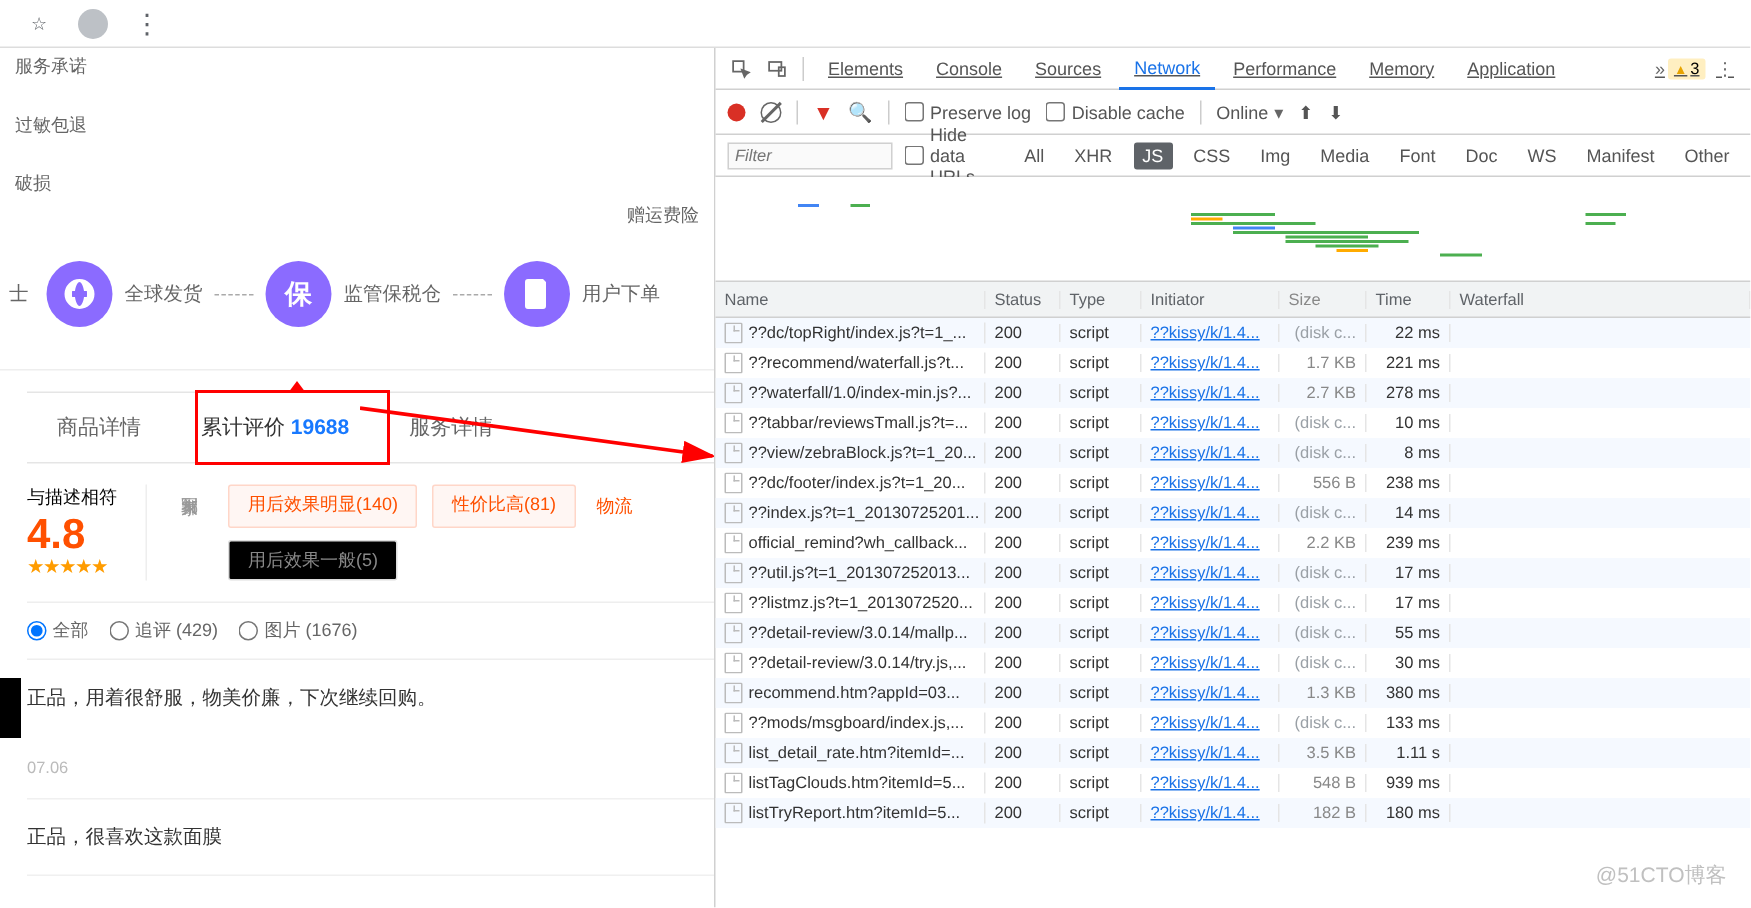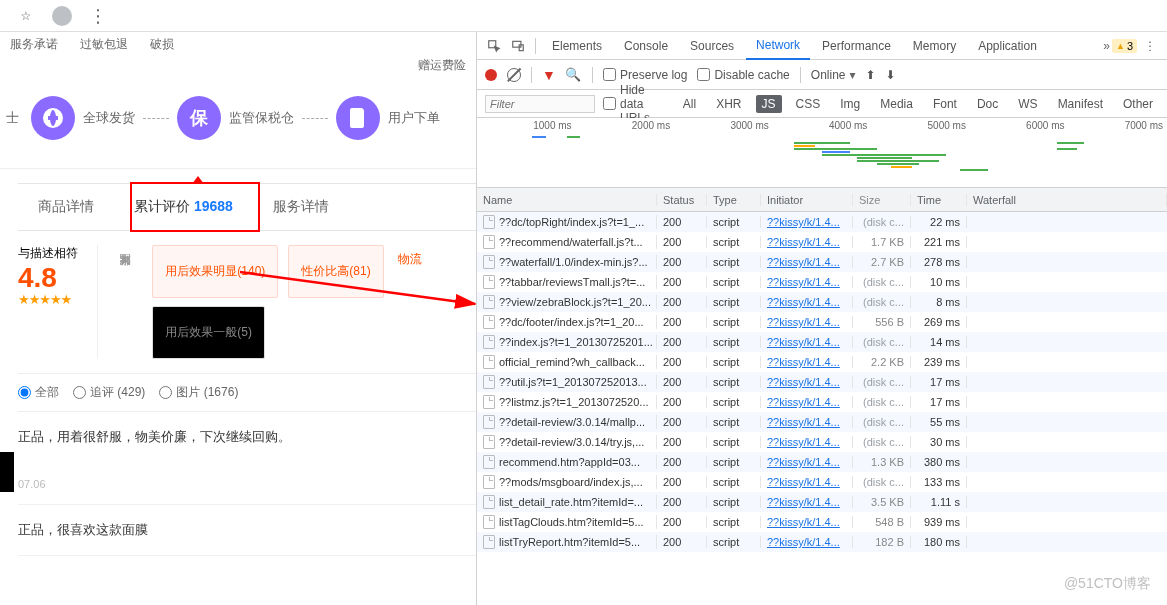--- a/index.html
+++ b/index.html
@@ -8,21 +8,21 @@
 .url { flex: 1; color: #5f6368; font-size: 13px; white-space: nowrap; overflow: hidden; }
 .url-domain { color: #202124; }
 .star-icon, .avatar-icon, .menu-icon { width: 20px; height: 20px; margin: 0 8px; color: #5f6368; display: flex; align-items: center; justify-content: center; }
 .avatar-icon { background: #bdc1c6; border-radius: 50%; }
 .menu-icon::before { content: "⋮"; font-size: 18px; }
 
 .main { display: flex; height: 573px; }
 .left { width: 476px; background: #fff; position: relative; overflow: hidden; }
 .right { flex: 1; border-left: 1px solid #d0d0d0; display: flex; flex-direction: column; }
 
-.left-header { display: flex; padding: 4px 10px; color: #666; font-size: 12px; gap: 22px; }
+.left-header { display: flex; justify-content: flex-end; padding: 4px 10px; color: #666; font-size: 12px; gap: 22px; flex-direction: column; }
 .left-header2 { display: flex; justify-content: flex-end; padding: 0 10px 12px 10px; color: #666; font-size: 12px; }
 
 .flow { display: flex; align-items: center; gap: 8px; padding: 10px 0 28px 6px; border-bottom: 1px solid #eee; }
 .flow-label-pre { color: #666; font-size: 13px; margin-right: 4px; }
 .flow .circ { width: 44px; height: 44px; border-radius: 50%; background: #8b6bff; color: #fff; display: flex; align-items: center; justify-content: center; font-size: 18px; font-weight: bold; }
 .flow .circ svg { width: 24px; height: 24px; fill: #fff; }
 .flow .lbl { color: #666; font-size: 13px; }
 .flow .dash { width: 26px; border-top: 1px dashed #aaa; }
 
 .tabs { display: flex; border-top: 1px solid #e5e5e5; border-bottom: 1px solid #e5e5e5; margin-top: 14px; margin-left: 18px; margin-right: 0; position: relative; }
@@ -33,37 +33,37 @@
 .red-box::before { content: ""; position: absolute; top: -8px; left: 60px; width: 0; height: 0; border-left: 6px solid transparent; border-right: 6px solid transparent; border-bottom: 8px solid #ff0000; }
 
 .review-area { margin-left: 18px; padding: 14px 0; display: flex; gap: 20px; }
 .score-block { width: 80px; border-right: 1px solid #eee; padding-right: 16px; }
 .score-lbl { font-size: 12px; color: #000000; margin-bottom: 2px; }
 .score-val { font-size: 28px; color: #ff5000; font-weight: bold; line-height: 1; }
 .stars { color: #ff9c00; font-size: 13px; letter-spacing: -1px; }
 .vtext { writing-mode: vertical-rl; font-size: 11px; color: #999; line-height: 1.3; }
 .tag-wrap { display: flex; flex-direction: column; gap: 8px; }
 .tag-row { display: flex; gap: 10px; }
-.tag { border: 1px solid #ffd6c8; background: #fff6f3; color: #ff5000; padding: 17px 12px; border-radius: 2px; font-size: 12px; cursor: pointer; }
+.tag { border: 1px solid #ffd6c8; background: #fff6f3; color: #ff5000; padding: 4px 12px; border-radius: 2px; font-size: 12px; cursor: pointer; }
 .tag.gray { border-color: #ddd; background: #000000; color: #888; }
 .tag.orange-txt { color: #ff5000; background: none; border: none; padding: 6px 4px; }
 
 .filters { margin-left: 18px; padding: 10px 0; border-top: 1px solid #eee; border-bottom: 1px solid #eee; display: flex; align-items: flex-start; gap: 14px; font-size: 12px; color: #666; }
 .radio { display: inline-flex; align-items: center; gap: 4px; cursor: pointer; }
 .radio input { margin: 0; }
 
 .comment { margin-left: 18px; padding: 14px 0; border-bottom: 1px solid #f0f0f0; }
 .comment-txt { font-size: 13px; color: #333; line-height: 1.7; }
 .comment-date { font-size: 11px; color: #bbb; margin-top: 30px; }
 .black-sq { position: absolute; left: 0; top: 420px; width: 14px; height: 40px; background: #000; }
 
 .arrow-svg { position: absolute; top: 230px; left: 240px; width: 260px; height: 60px; pointer-events: none; z-index: 5; }
 
 
-.dev-tabs { display: flex; align-items: center; height: 28px; border-bottom: 1px solid #d0d0d0; padding: 0 6px; font-size: 12px; color: #555; gap: 2px; }
+.dev-tabs { display: flex; align-items: center; height: 28px; border-bottom: 1px solid #d0d0d0; padding: 0 6px; font-size: 12px; color: #555; gap: 2px; text-decoration: underline; }
 .dev-tabs .icon-btn { width: 22px; height: 22px; display: flex; align-items: center; justify-content: center; cursor: pointer; color: #666; }
 .dev-tabs .sep { width: 1px; height: 16px; background: #ccc; margin: 0 4px; }
 .dev-tab { padding: 6px 10px; cursor: pointer; }
 .dev-tab.active { color: #1a73e8; border-bottom: 2px solid #1a73e8; margin-bottom: -1px; }
 .dev-tabs .spacer { flex: 1; }
 .warn-badge { background: #ffefc1; color: #000; font-size: 11px; padding: 1px 4px; border-radius: 2px; display: inline-flex; align-items: center; gap: 2px; }
 .warn-badge::before { content: "▲"; color: #e8a400; font-size: 9px; }
 
 .dev-toolbar { display: flex; align-items: center; height: 30px; border-bottom: 1px solid #d0d0d0; padding: 0 8px; gap: 10px; font-size: 12px; color: #555; }
 .rec { width: 12px; height: 12px; border-radius: 50%; background: #d93025; }
@@ -271,29 +271,20 @@
       <span class="chip">Img</span>
       <span class="chip">Media</span>
       <span class="chip">Font</span>
       <span class="chip">Doc</span>
       <span class="chip">WS</span>
       <span class="chip">Manifest</span>
       <span class="chip">Other</span>
     </div>
 
     <div class="timeline">
-      <div class="tl-labels" id="tl-labels">
-          <span>1000 ms</span>
-          <span>2000 ms</span>
-          <span>3000 ms</span>
-          <span>4000 ms</span>
-          <span>5000 ms</span>
-          <span>6000 ms</span>
-          <span>7000 ms</span>
-        </div>
       <div class="tl-bars" id="tl-bars">
           <div class="tl-bar blue" style="left: 8%; width: 2%; top: 0px;"></div>
           <div class="tl-bar " style="left: 13%; width: 2%; top: 0px;"></div>
           <div class="tl-bar " style="left: 46%; width: 8%; top: 6px;"></div>
           <div class="tl-bar orange" style="left: 46%; width: 3%; top: 9px;"></div>
           <div class="tl-bar " style="left: 46%; width: 12%; top: 12px;"></div>
           <div class="tl-bar blue" style="left: 50%; width: 4%; top: 15px;"></div>
           <div class="tl-bar " style="left: 50%; width: 18%; top: 18px;"></div>
           <div class="tl-bar " style="left: 55%; width: 8%; top: 21px;"></div>
           <div class="tl-bar " style="left: 55%; width: 12%; top: 24px;"></div>
@@ -377,21 +368,21 @@
         </div>
         <div class="net-row">
           <div class="col-name">
             <span class="file-ico"></span>
             <span>??dc/footer/index.js?t=1_20...</span>
           </div>
           <div class="col-status">200</div>
           <div class="col-type">script</div>
           <div class="col-init">??kissy/k/1.4...</div>
           <div class="col-size ">556 B</div>
-          <div class="col-time">269 ms</div>
+          <div class="col-time">238 ms</div>
           <div class="col-wf"></div>
         </div>
         <div class="net-row">
           <div class="col-name">
             <span class="file-ico"></span>
             <span>??index.js?t=1_20130725201...</span>
           </div>
           <div class="col-status">200</div>
           <div class="col-type">script</div>
           <div class="col-init">??kissy/k/1.4...</div>

